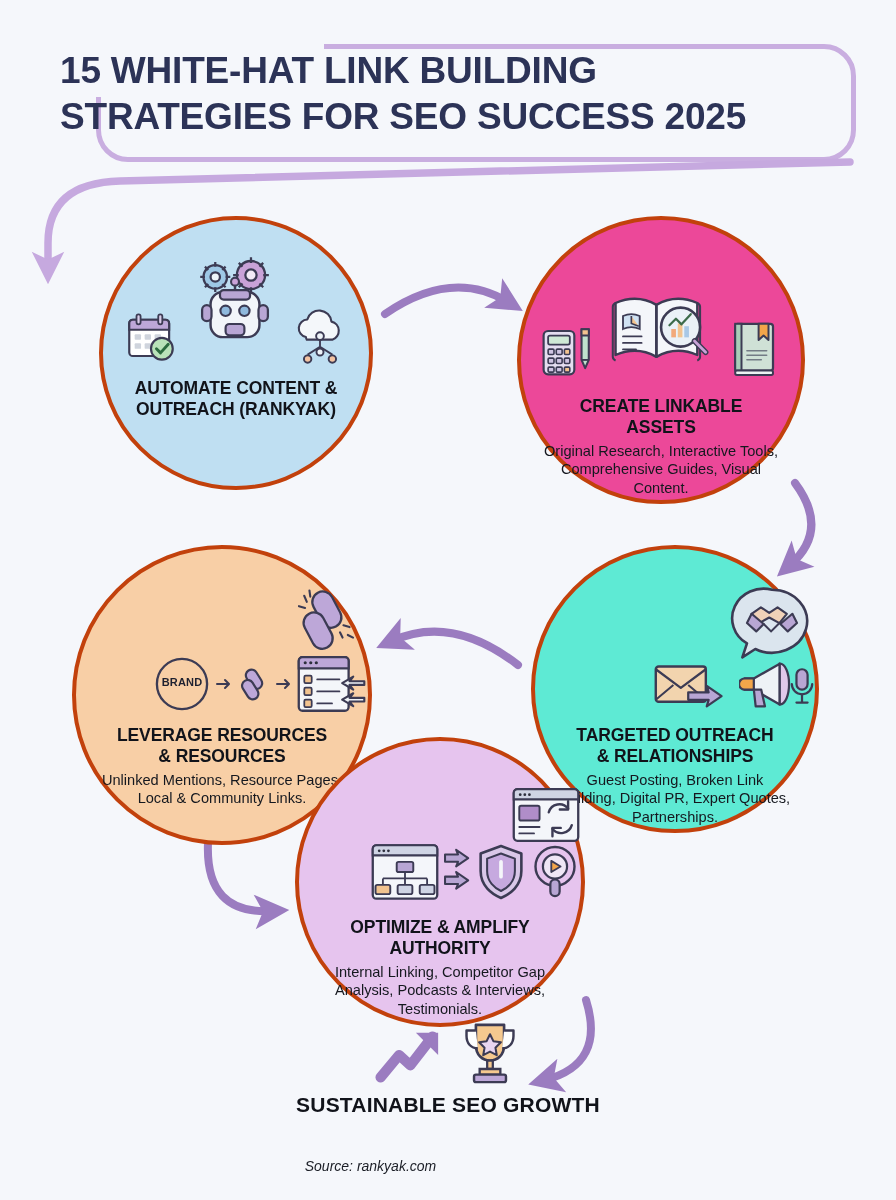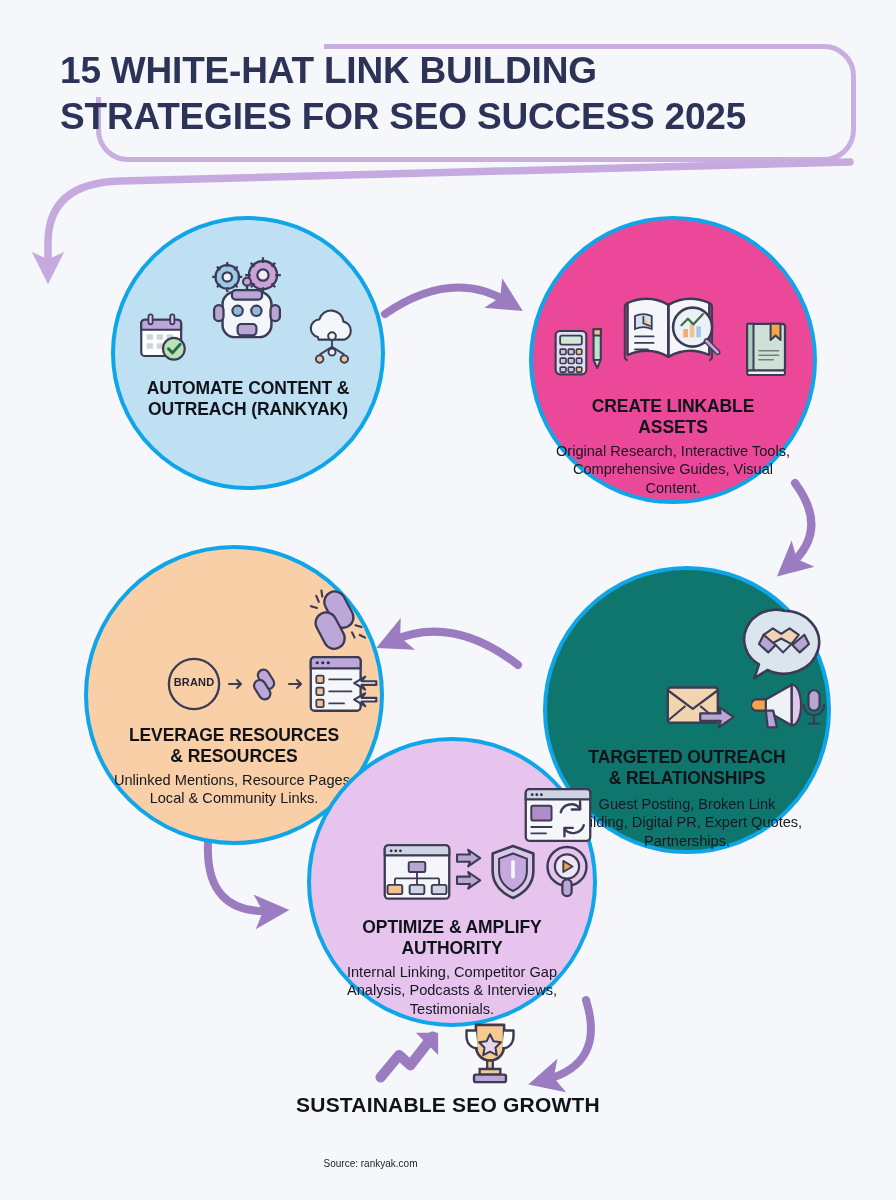--- a/index.html
+++ b/index.html
@@ -31,26 +31,25 @@
     line-height:46px;
     letter-spacing:-0.2px;
     z-index:4;
   }
   .title-text .l1,.title-text .l2{display:block;}
 
   
   .node{
     position:absolute;
     border-radius:50%;
-    border:4px solid #0ea5e9;
+    border:4px solid #c2410c;
     box-sizing:border-box;
     display:flex;flex-direction:column;
     align-items:center;
     z-index:3;
-    margin-left:12px;
   }
   .node .icons{
     width:100%;
     display:flex;
     align-items:flex-end;
     justify-content:center;
     gap:8px;
     pointer-events:none;
   }
   .node .heading{
@@ -66,21 +65,21 @@
     color:#15181f;
     text-align:center;
     font-size:14.6px;
     line-height:18.4px;
     padding:0 22px;
     margin-top:4px;
   }
 
   #node-1{left:99px;top:216px;width:274px;height:274px;background:#bfdff2;}
   #node-2{left:517px;top:216px;width:288px;height:288px;background:#ec4899;}
-  #node-3{left:531px;top:566px;width:288px;height:288px;background:#0f766e;justify-content:space-between;}
+  #node-3{left:531px;top:545px;width:288px;height:288px;background:#5eead4;}
   #node-4{left:72px;top:545px;width:300px;height:300px;background:#f8cfa6;}
   #node-5{left:295px;top:737px;width:290px;height:290px;background:#e6c4ee;}
 
   #node-1 .icons{height:120px;margin-top:26px;}
   #node-1 .heading{margin-top:12px;}
   #node-2 .icons{height:126px;margin-top:34px;}
   #node-2 .heading{margin-top:16px;}
   #node-3 .icons{height:128px;margin-top:36px;}
   #node-3 .heading{margin-top:12px;}
   #node-4 .icons{height:128px;margin-top:38px;}
@@ -96,21 +95,21 @@
     position:absolute;left:0;top:1011px;width:896px;
     text-align:center;z-index:3;
   }
   .outcome-icons{height:76px;display:flex;justify-content:center;align-items:flex-end;gap:6px;}
   .outcome-label{
     margin-top:6px;
     font-weight:bold;color:#11131a;font-size:21px;letter-spacing:0.2px;
   }
   .source{
     position:absolute;left:0;top:1158px;width:741px;text-align:center;
-    color:#1b1e26;font-size:10px;z-index:3;
+    color:#1b1e26;font-size:14px;z-index:3;font-style:italic;
   }
 </style>
 </head>
 <body>
 
 <div id="stage">
 
   <div class="title-wrap">
     <div class="title-frame"></div>
     <div class="title-text">

